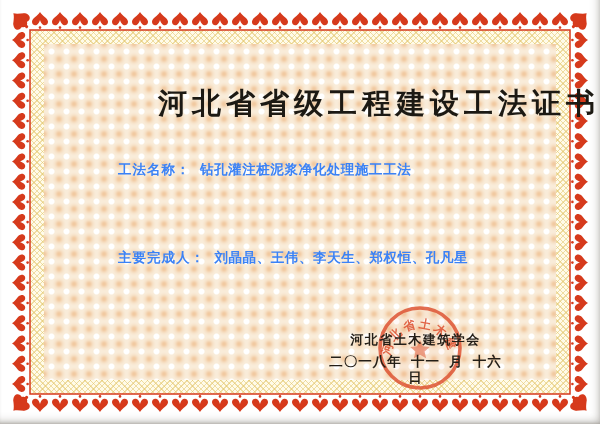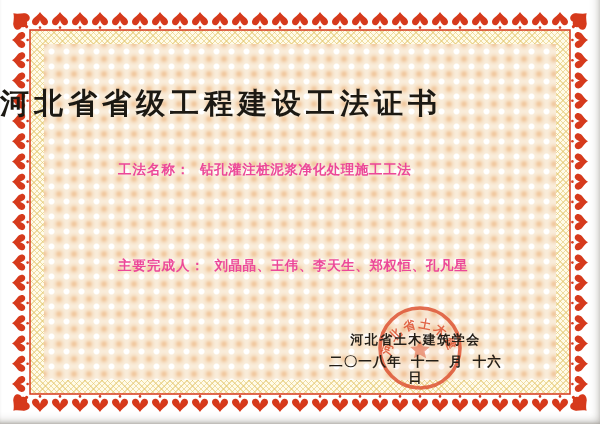--- a/index.html
+++ b/index.html
@@ -20,28 +20,28 @@
     position:absolute;left:44px;top:44px;right:44px;bottom:44px;z-index:0;
     background-color:#f9ecd9;
     background-image:
       radial-gradient(circle, #ffffff 2.4px, rgba(255,255,255,0) 3.6px),
       radial-gradient(circle, rgba(238,190,142,.75) 1.2px, rgba(238,190,142,.22) 4px, rgba(238,190,142,0) 6.5px);
     background-size:15px 15px,15px 15px;
     background-position:0 0,7.5px 7.5px;
   }
   .content{position:absolute;left:0;top:0;width:600px;height:424px;z-index:3;}
   .title{
-    position:absolute;left:0;top:86px;width:600px;margin:0;text-align:left;
+    position:absolute;left:0;top:86px;width:600px;margin:0;text-align:right;
     font-size:29px;font-weight:700;color:#1c1913;letter-spacing:5px;line-height:34px;
   }
   .row{position:absolute;left:118px;height:18px;line-height:18px;white-space:nowrap;
-    font-size:13.5px;font-weight:700;color:#ec4899;}
+    font-size:13.5px;font-weight:700;color:#3b82f6;}
   .row .lab{letter-spacing:1px;margin-right:6px;}
   .row .val{letter-spacing:.6px;}
-  .r0{top:161px}.r1{top:208px}.r2{top:233px}.r3{top:257px}.r4{top:281px}.r5{top:305px}
+  .r0{top:161px}.r1{top:208px}.r2{top:233px}.r3{top:249px}.r4{top:281px}.r5{top:305px}
   .issuer-block{position:absolute;left:323px;top:332px;width:185px;text-align:center;
     color:#241f18;font-weight:700;}
   .issuer-name{font-size:13px;letter-spacing:1.5px;line-height:16px;}
   .issue-date{font-size:13.5px;letter-spacing:1px;line-height:16px;margin-top:7px;font-family:Liberation Mono, monospace;}
   .seal{position:absolute;left:374px;top:302px;z-index:2;}
 </style>
 </head>
 <body>
 
 <div class="page">

